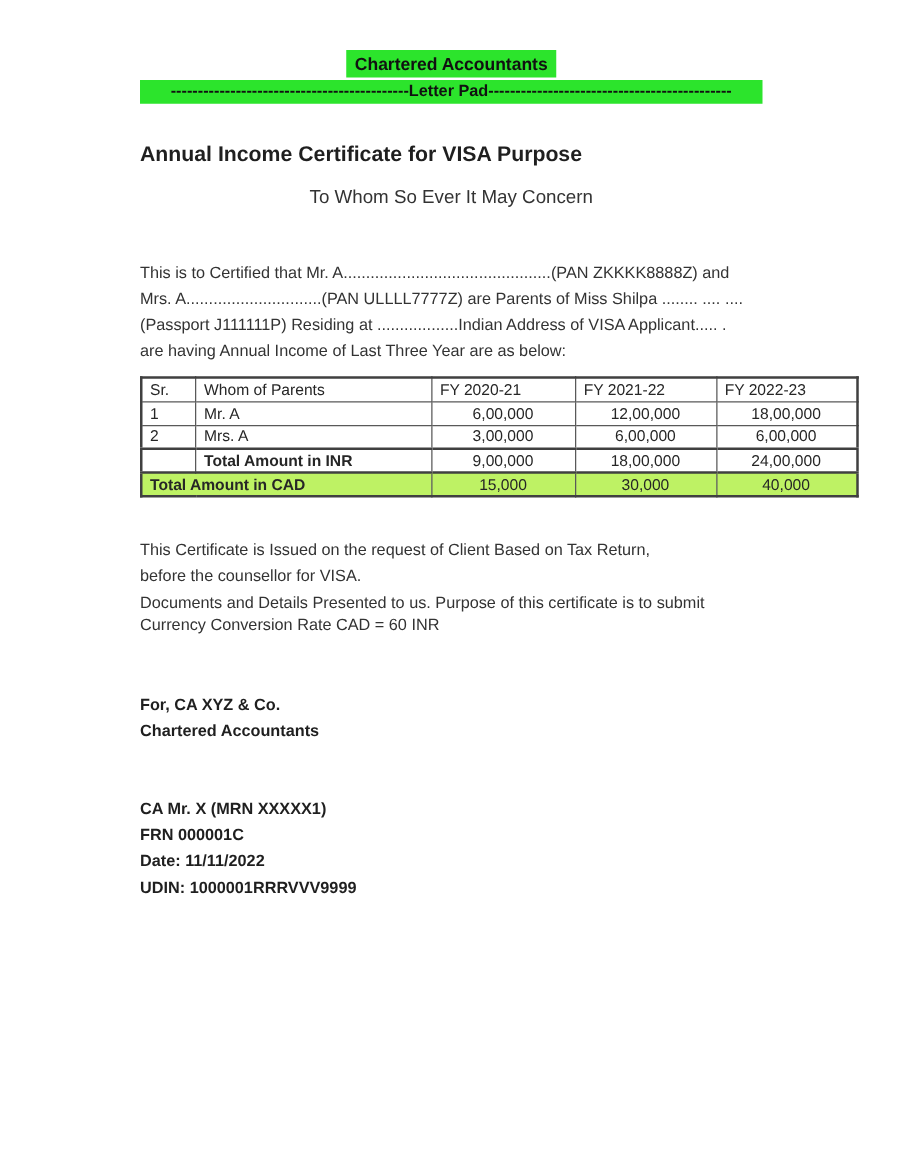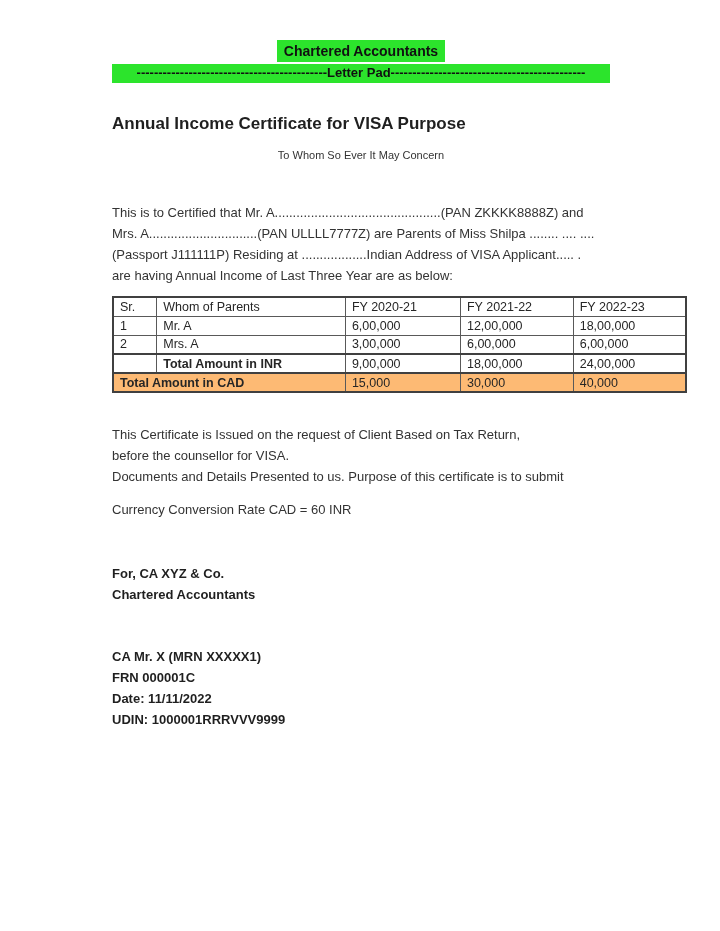--- a/index.html
+++ b/index.html
@@ -44,53 +44,53 @@
   
   .doc-title {
     margin-top: 31px;
     font-size: 17px;
     font-weight: bold;
     color: #1f1f1f;
   }
   .salutation {
     margin-top: 15px;
     text-align: center;
-    font-size: 11px;
+    font-size: 15px;
     color: #333;
   }
 
   
   .para { margin-top: 41px; font-size: 13px; line-height: 21px; color: #333; }
   .para .line { white-space: pre; }
   .para2 { margin-top: 31px; }
-  .conversion { margin-top: 15px; font-size: 13px; color: #333; }
+  .conversion { margin-top: 0; font-size: 13px; color: #333; }
 
   
   table.income {
     margin-top: 10px;
     width: 575px;
     border-collapse: collapse;
     font-size: 12.5px;
     color: #262626;
     border: 2px solid #404040;
   }
   table.income td, table.income th {
     border: 1px solid #595959;
     height: 19px;
     padding: 1px 7px 1px 6px;
     font-weight: normal;
     text-align: left;
     vertical-align: middle;
   }
-  table.income td.num { text-align: left; }
+  table.income td.num { text-align: center; }
   tr.total-inr td { border-top: 2px solid #404040; }
   tr.total-inr td.lbl { font-weight: bold; }
   tr.total-cad td {
     border-top: 2px solid #404040;
-    background: #fdba74;
+    background: #bef264;
   }
   tr.total-cad td.lbl { font-weight: bold; }
 
   
   .sig-block { margin-top: 46px; font-size: 13px; font-weight: bold; line-height: 21px; color: #1f1f1f; }
   .sig-details { margin-top: 41px; font-size: 13px; font-weight: bold; line-height: 21px; color: #1f1f1f; }
 </style>
 </head>
 <body>
 

